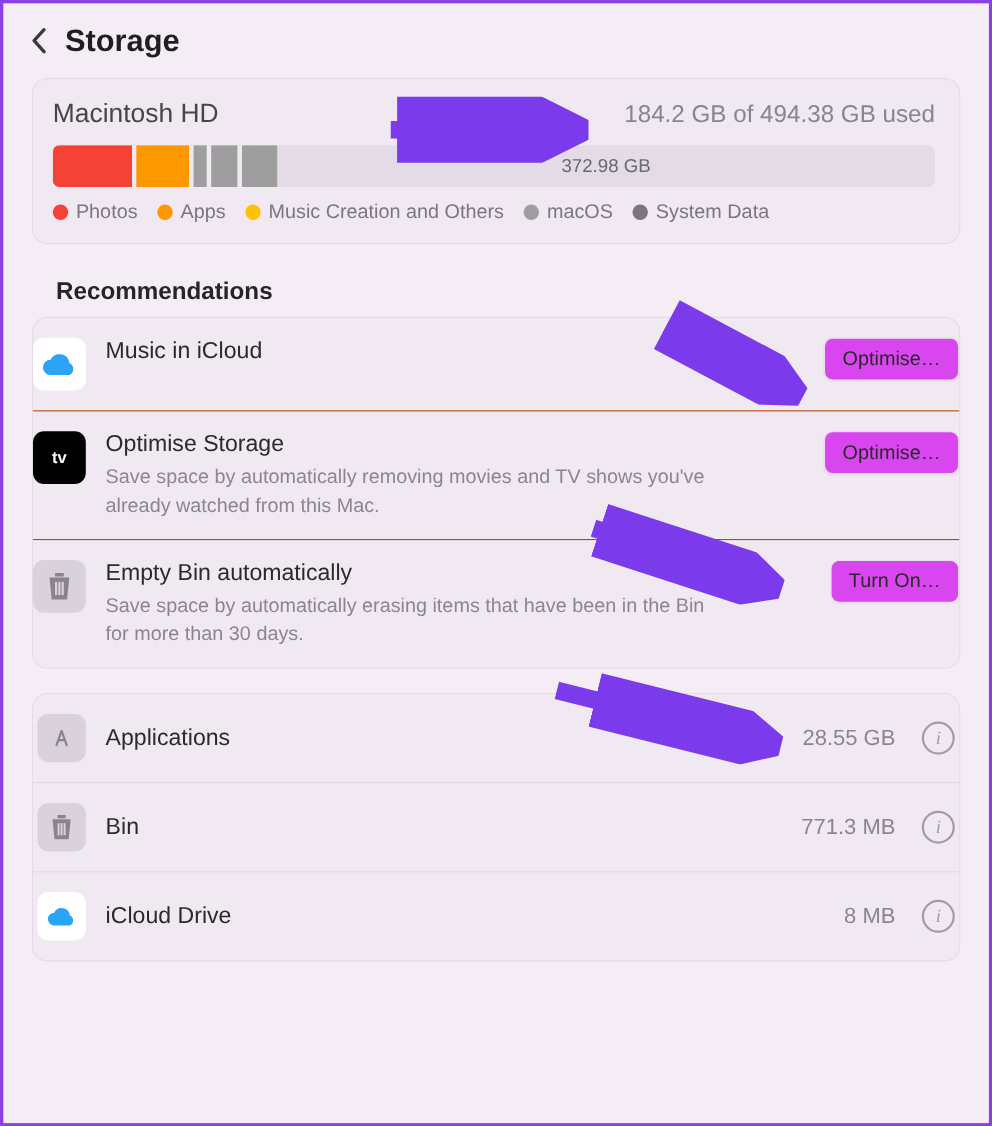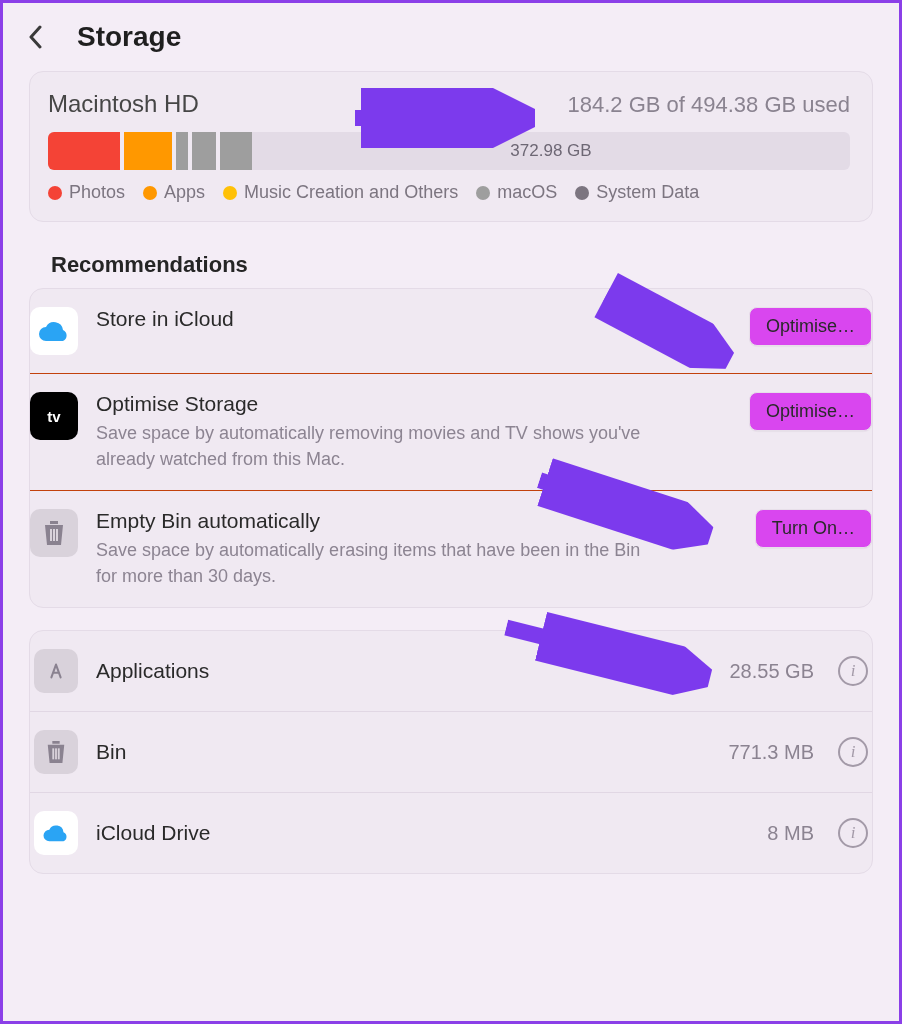--- a/index.html
+++ b/index.html
@@ -9,21 +9,21 @@
     width: 902px;
     height: 1024px;
     overflow: hidden;
     border: 3px solid #8b3fe8;
     position: relative;
   }
   .header {
     display: flex;
     align-items: center;
     padding: 18px 26px 18px 22px;
-    gap: 32px;
+    gap: 14px;
   }
   .back-chevron {
     width: 20px; height: 28px;
     display:flex; align-items:center; justify-content:center;
     color:#3a3a3a;
     cursor:pointer;
   }
   .title {
     font-size: 28px;
     font-weight: 700;
@@ -193,21 +193,21 @@
 
 <div class="section-title">Recommendations</div>
 <div class="card rec-list" id="rec-list">
     <div class="rec-item">
       <div class="rec-icon icon-cloud">
         <svg width="34" height="24" viewBox="0 0 34 24">
           <path d="M26 22H9a7 7 0 0 1 0-14 9 9 0 0 1 17 3 6 6 0 0 1 0 11z" fill="#2aa4f4"></path>
         </svg>
       </div>
       <div class="rec-body">
-        <div class="rec-title">Store in iCloud</div>
+        <div class="rec-title">Music in iCloud</div>
       </div>
       <button class="rec-btn">Optimise…</button>
     </div>
     <div class="rec-item">
       <div class="rec-icon icon-tv">
         <span style="font-size:15px;font-weight:600;color:#fff;">tv</span>
       </div>
       <div class="rec-body">
         <div class="rec-title">Optimise Storage</div>
         <div class="rec-desc">Save space by automatically removing movies and TV shows you've already watched from this Mac.</div>

